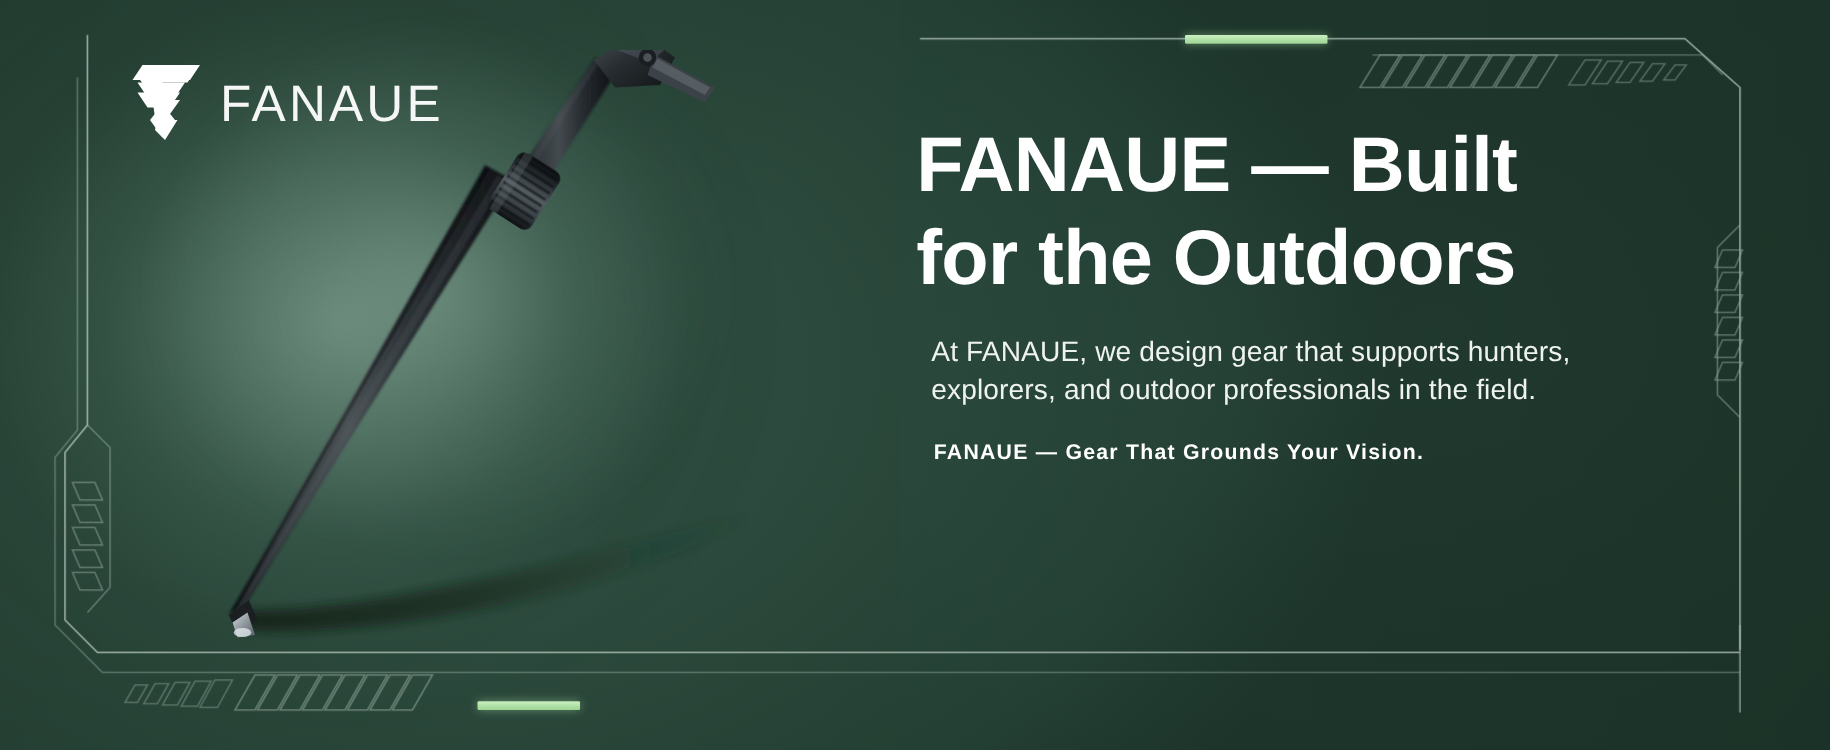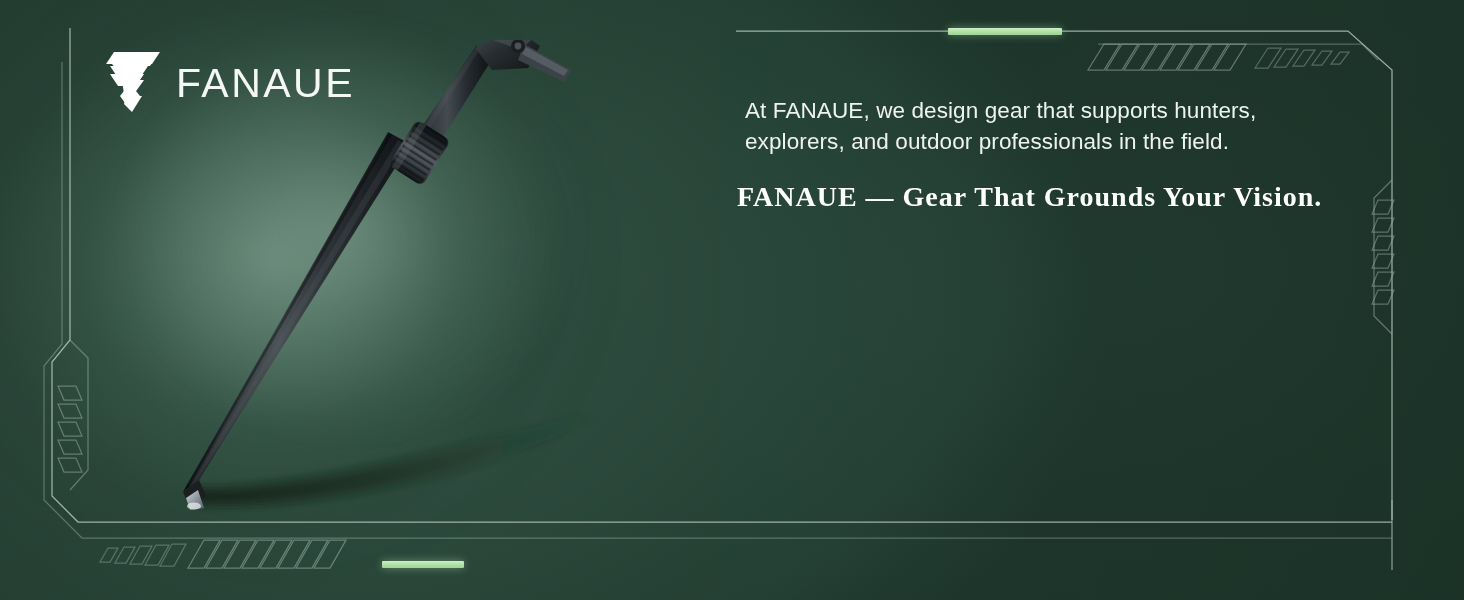--- a/index.html
+++ b/index.html
@@ -139,26 +139,26 @@
     font-size: 22.5px;
     line-height: 1.36;
     margin: 0 0 24px 12px;
     font-weight: 300;
     white-space: pre-line;
     letter-spacing: 0.1px;
   }
   .para.p2 { margin-bottom: 26px; }
   .tagline {
     color: #ffffff;
-    font-size: 28px;
+    font-size: 17px;
     font-weight: 600;
     letter-spacing: 1.0px;
-    margin: 4px;
+    margin: 14px;
     white-space: nowrap;
-    font-family: Liberation Serif, serif;
+    font-family: Liberation Sans, sans-serif;
   }
 </style>
 </head>
 <body>
 
 <div id="banner">
 
   <div class="bg-base"></div>
   <div class="bg-right-flat"></div>
   <div class="bg-glow"></div>
@@ -342,18 +342,20 @@
       </g>
 
       <path d="M1392,500 L1392,570" opacity="0.85"></path>
     </g>
   </svg>
 
   <div class="accent-bar accent-top"></div>
   <div class="accent-bar accent-bottom"></div>
 
   <div class="content">
+    <h1 class="headline">FANAUE — Built
+for the Outdoors</h1>
     <p class="para p1">At FANAUE, we design gear that supports hunters,
 explorers, and outdoor professionals in the field.</p>
     <p class="tagline">FANAUE — Gear That Grounds Your Vision.</p>
   </div>
 
 </div>
 
 </body></html>

